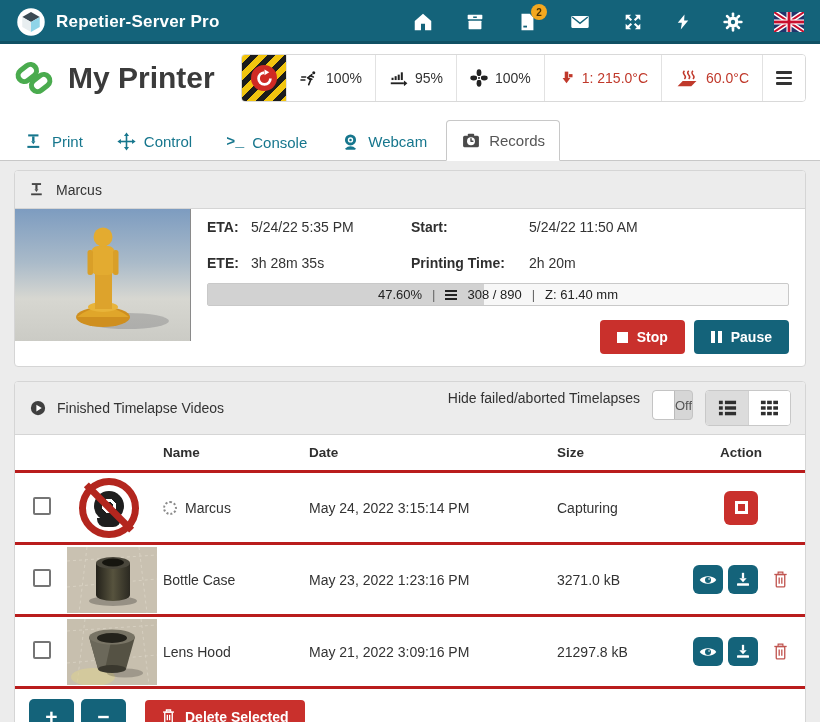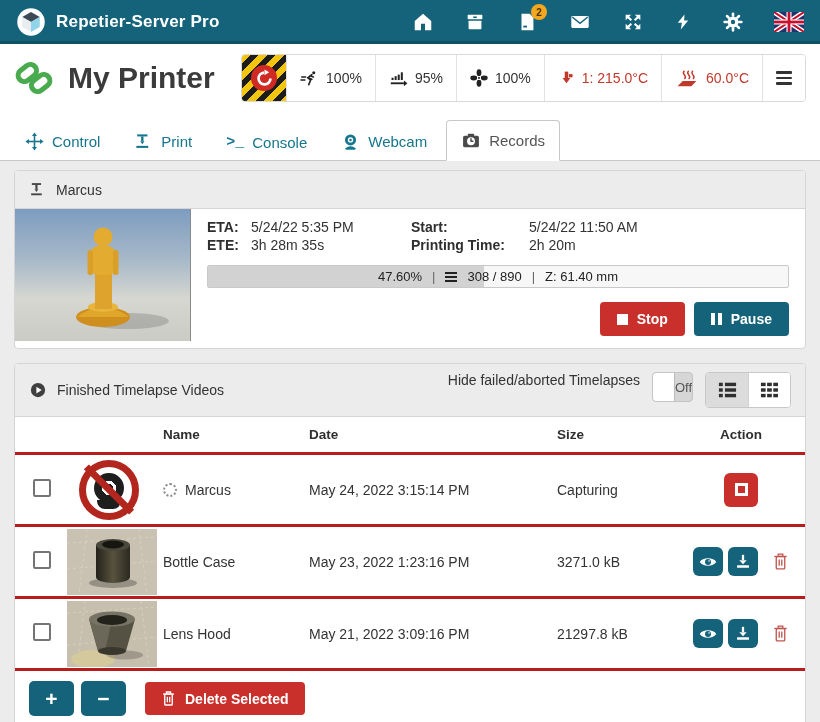--- a/index.html
+++ b/index.html
@@ -90,21 +90,21 @@
   
   .job-body { display:flex; }
   .thumb-marcus {
     width:176px; height:132px; flex:0 0 176px;
     background:linear-gradient(#7d9cc0 0%, #a9bac9 40%, #d7d7d1 68%, #cbcbc5 100%);
     border-right:1px solid #8a8a8a;
   }
   .job-right { flex:1; padding:10px 16px 12px 16px; }
   .info-grid {
     display:grid; grid-template-columns:44px 160px 118px auto;
-    row-gap:2px; font-size:14px; align-items:baseline;
+    row-gap:20px; font-size:14px; align-items:baseline;
   }
   .info-label { font-weight:700; color:#2f2f2f; }
   .progressbar {
     position:relative; height:23px; margin-top:12px;
     background:#f7f7f7; border:1px solid #c9c9c9; border-radius:2px;
   }
   .progress-fill { position:absolute; left:0; top:0; bottom:0; background:#d2d2d2; }
   .progress-text {
     position:absolute; inset:0; display:flex; align-items:center; justify-content:center;
     gap:10px; font-size:13px; color:#222;
@@ -363,40 +363,40 @@
             <i></i>
           </span>
       </button>
     </div>
   </section>
 
   <nav class="tabs">
     <button class="tab">
       <span>
         <svg width="19" height="19" viewBox="0 0 24 24" fill="#16768d">
+          <rect x="4" y="3" width="13" height="2.6"></rect>
+          <rect x="9" y="5.6" width="3" height="6"></rect>
+          <polygon points="7.8,11.6 13.2,11.6 10.5,15.4"></polygon>
+          <rect x="3" y="17.5" width="15" height="2.6"></rect>
+        </svg>
+      </span>
+      <span>Print</span>
+    </button>
+    <button class="tab">
+      <span>
+        <svg width="19" height="19" viewBox="0 0 24 24" fill="#16768d">
           <rect x="11" y="4" width="2" height="16"></rect>
             <rect x="4" y="11" width="16" height="2"></rect>
           <polygon points="12,0.5 8.8,5 15.2,5"></polygon>
             <polygon points="12,23.5 8.8,19 15.2,19"></polygon>
           <polygon points="0.5,12 5,8.8 5,15.2"></polygon>
             <polygon points="23.5,12 19,8.8 19,15.2"></polygon>
         </svg>
       </span>
       <span>Control</span>
-    </button>
-    <button class="tab">
-      <span>
-        <svg width="19" height="19" viewBox="0 0 24 24" fill="#16768d">
-          <rect x="4" y="3" width="13" height="2.6"></rect>
-          <rect x="9" y="5.6" width="3" height="6"></rect>
-          <polygon points="7.8,11.6 13.2,11.6 10.5,15.4"></polygon>
-          <rect x="3" y="17.5" width="15" height="2.6"></rect>
-        </svg>
-      </span>
-      <span>Print</span>
     </button>
     <button class="tab">
       <span class="console-glyph">&gt;_</span>
       <span>Console</span>
     </button>
     <button class="tab">
       <span>
         <svg width="19" height="19" viewBox="0 0 24 24" fill="#16768d">
           <circle cx="12" cy="10" r="7"></circle>
             <circle cx="12" cy="10" r="3.4" fill="#fff"></circle>

